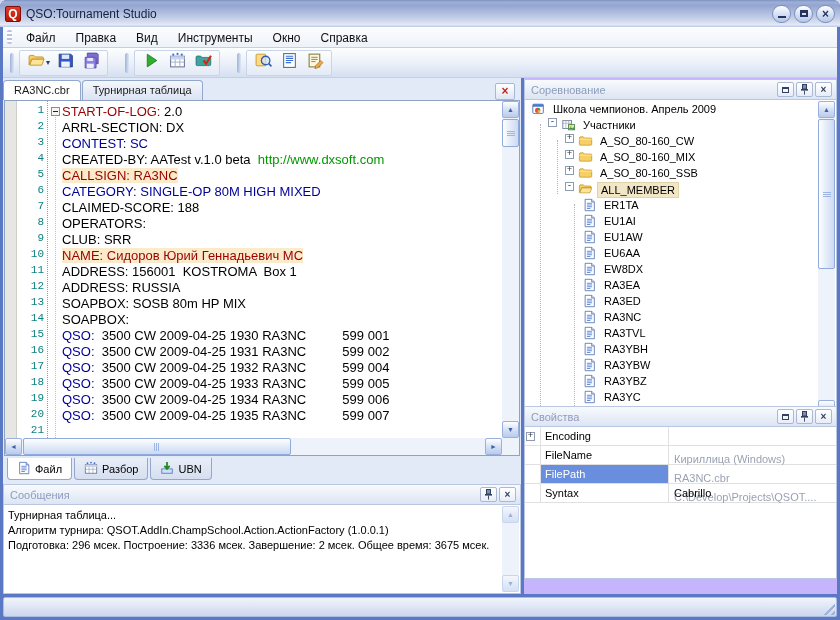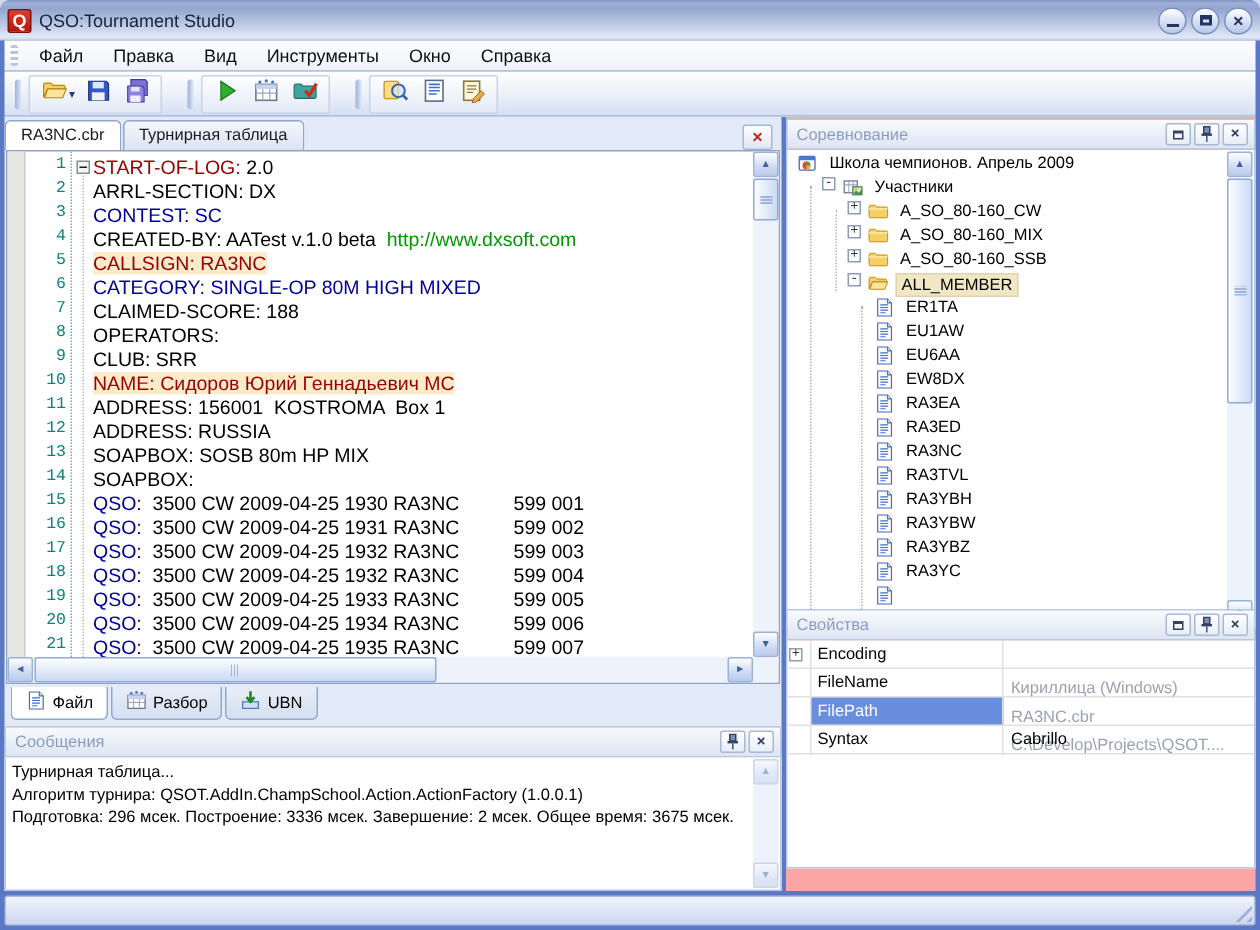--- a/index.html
+++ b/index.html
@@ -30,21 +30,21 @@
     background:linear-gradient(#fdfefe,#e8eef8 60%,#d4dff1);display:flex;align-items:center;border-bottom:1px solid #c3cfe6;}
   .tool-group{display:flex;align-items:center;height:26px;margin-right:10px;
     background:linear-gradient(#fdfeff,#e3eaf6);border:1px solid #c8d4ea;border-radius:2px;padding:0 3px;}
   .tool-sep{width:4px;height:20px;margin:0 5px 0 7px;background:linear-gradient(90deg,#9eb1da,#dfe7f5);border-radius:2px;}
   .tool-btn{width:26px;height:24px;display:flex;align-items:center;justify-content:center;}
   .tool-btn svg{width:17px;height:17px;}
   .dd-arrow{font-size:8px;color:#2c3e6e;margin-left:-3px;margin-right:2px;}
 
   
   .left-pane{position:absolute;left:3px;top:78px;width:518px;height:516px;background:#e3eaf7;}
-  .right-pane{position:absolute;left:524px;top:78px;width:313px;height:516px;background:#fca5a5;}
+  .right-pane{position:absolute;left:524px;top:78px;width:313px;height:516px;background:#c4b5fd;}
 
   
   .etab-row{position:absolute;left:0;top:1px;width:518px;height:21px;display:flex;align-items:flex-end;}
   .etab{height:20px;padding:3px 10px 2px 10px;font-size:11px;border:1px solid #93a6cc;border-bottom:none;
     border-radius:4px 4px 0 0;background:linear-gradient(#f4f7fc,#dbe3f2);margin-right:1px;color:#1a1a1a;}
   .etab.active{background:#fff;position:relative;z-index:2;}
   .etab-close{margin-left:auto;margin-right:6px;width:20px;height:17px;border:1px solid #a9b7d6;border-radius:2px;
     background:linear-gradient(#ffffff,#dfe6f4);color:#c02a1a;font-weight:bold;font-size:12px;text-align:center;line-height:15px;}
 
   
@@ -271,21 +271,20 @@
             <div class="ed-line"><span><span class="st">CLAIMED-SCORE: 188</span></span></div>
             <div class="ed-line"><span><span class="st">OPERATORS:</span></span></div>
             <div class="ed-line"><span><span class="st">CLUB: SRR</span></span></div>
             <div class="ed-line"><span class="hl"><span class="sk">NAME: Сидоров Юрий Геннадьевич МС</span></span></div>
             <div class="ed-line"><span><span class="st">ADDRESS: 156001  KOSTROMA  Box 1</span></span></div>
             <div class="ed-line"><span><span class="st">ADDRESS: RUSSIA</span></span></div>
             <div class="ed-line"><span><span class="st">SOAPBOX: SOSB 80m HP MIX</span></span></div>
             <div class="ed-line"><span><span class="st">SOAPBOX:</span></span></div>
             <div class="ed-line"><span><span class="sb">QSO:</span><span class="st">  3500 CW 2009-04-25 1930 RA3NC          599 001</span></span></div>
             <div class="ed-line"><span><span class="sb">QSO:</span><span class="st">  3500 CW 2009-04-25 1931 RA3NC          599 002</span></span></div>
-            <div class="ed-line"><span><span class="sb">QSO:</span><span class="st">  3500 CW 2009-04-25 1932 RA3NC          599 003</span></span></div>
             <div class="ed-line"><span><span class="sb">QSO:</span><span class="st">  3500 CW 2009-04-25 1932 RA3NC          599 004</span></span></div>
             <div class="ed-line"><span><span class="sb">QSO:</span><span class="st">  3500 CW 2009-04-25 1933 RA3NC          599 005</span></span></div>
             <div class="ed-line"><span><span class="sb">QSO:</span><span class="st">  3500 CW 2009-04-25 1934 RA3NC          599 006</span></span></div>
             <div class="ed-line"><span><span class="sb">QSO:</span><span class="st">  3500 CW 2009-04-25 1935 RA3NC          599 007</span></span></div>
           </div>
       </div>
       <div class="sb-track-v">
         <div class="sb-btn" style="top:0;right:0;">▲</div>
         <div class="sb-thumb" style="top:18px;right:0;width:17px;height:28px;">
             <span class="ridges"></span>
@@ -462,20 +461,30 @@
               <span class="tree-label">ER1TA</span>
             </div>
             <div class="tree-row" style="padding-left: 55px;">
               <span style="display: inline-flex;">
                 <svg viewBox="0 0 16 16">
                   <path d="M3 1.5h7.5L13.5 4.5V14.5H3z" fill="#fff" stroke="#4a67b0" stroke-width=".9"></path>
                   <path d="M10.5 1.5v3h3" fill="#dce6fa" stroke="#4a67b0" stroke-width=".9"></path>
                   <path d="M5 6h6M5 8h6M5 10h6M5 12h4" stroke="#3b6fd6" stroke-width=".9"></path>
                 </svg>
               </span>
+              <span class="tree-label">EU1AI</span>
+            </div>
+            <div class="tree-row" style="padding-left: 55px;">
+              <span style="display: inline-flex;">
+                <svg viewBox="0 0 16 16">
+                  <path d="M3 1.5h7.5L13.5 4.5V14.5H3z" fill="#fff" stroke="#4a67b0" stroke-width=".9"></path>
+                  <path d="M10.5 1.5v3h3" fill="#dce6fa" stroke="#4a67b0" stroke-width=".9"></path>
+                  <path d="M5 6h6M5 8h6M5 10h6M5 12h4" stroke="#3b6fd6" stroke-width=".9"></path>
+                </svg>
+              </span>
               <span class="tree-label">EU1AW</span>
             </div>
             <div class="tree-row" style="padding-left: 55px;">
               <span style="display: inline-flex;">
                 <svg viewBox="0 0 16 16">
                   <path d="M3 1.5h7.5L13.5 4.5V14.5H3z" fill="#fff" stroke="#4a67b0" stroke-width=".9"></path>
                   <path d="M10.5 1.5v3h3" fill="#dce6fa" stroke="#4a67b0" stroke-width=".9"></path>
                   <path d="M5 6h6M5 8h6M5 10h6M5 12h4" stroke="#3b6fd6" stroke-width=".9"></path>
                 </svg>
               </span>

